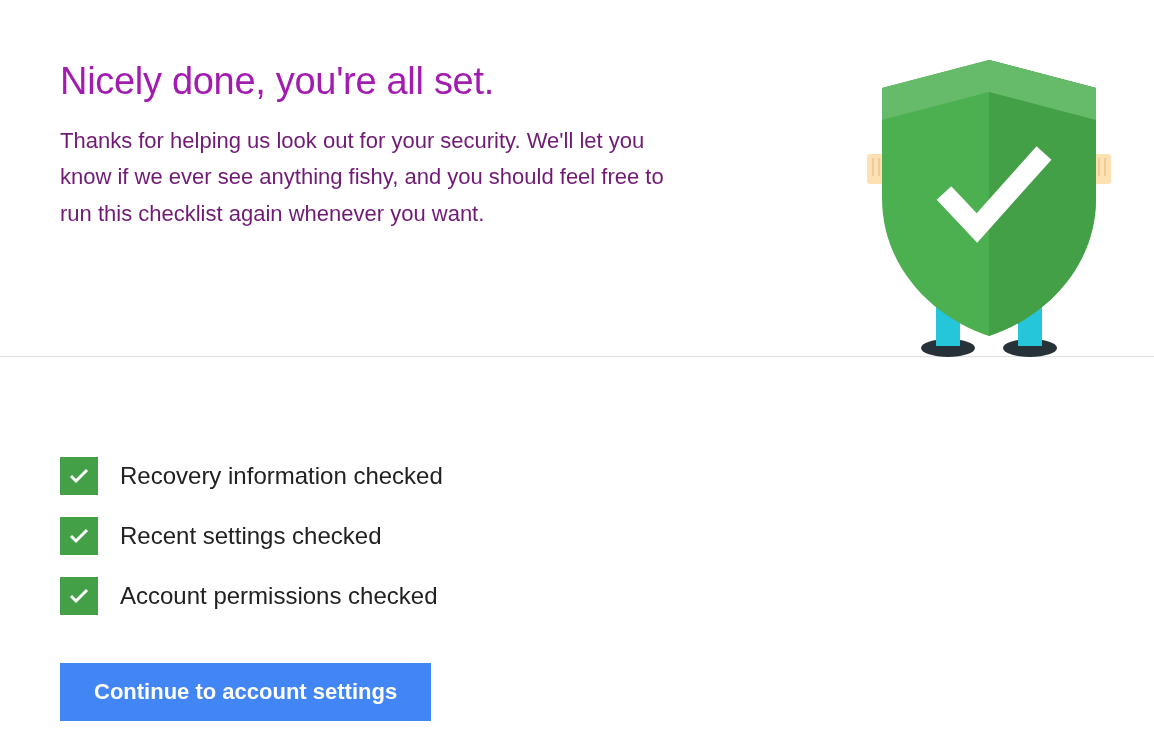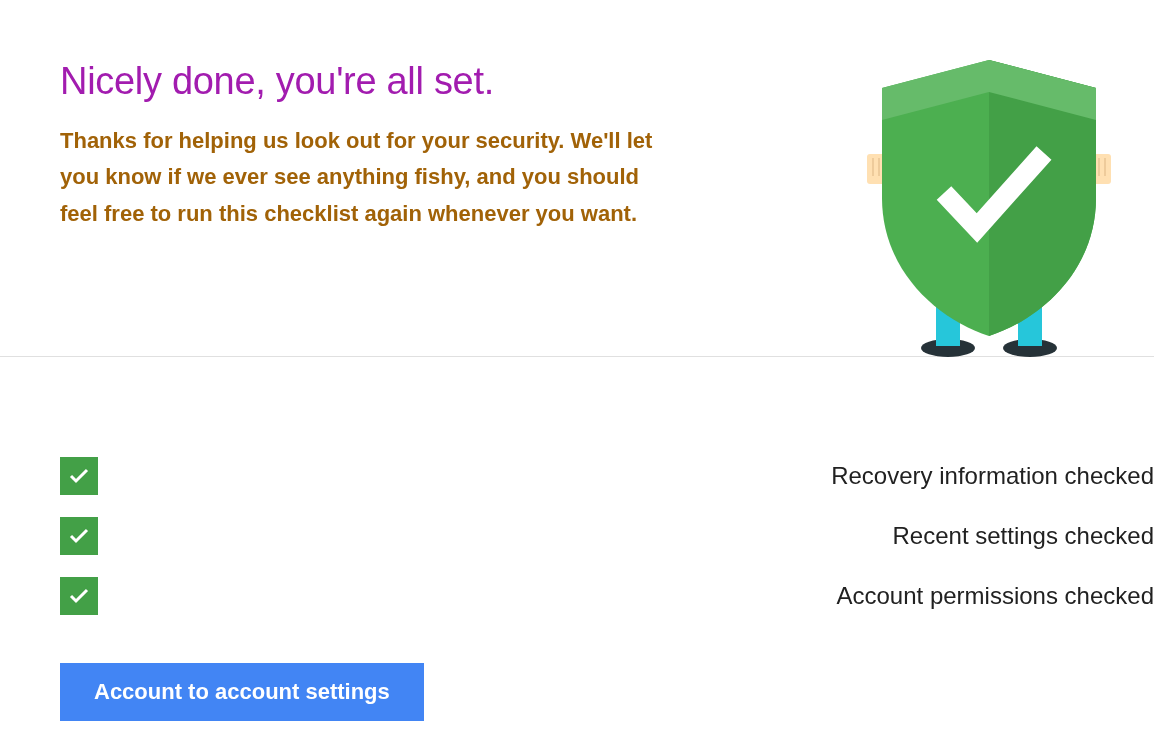--- a/index.html
+++ b/index.html
@@ -21,44 +21,43 @@
     }
     .hero-title {
       font-size: 38px;
       font-weight: 400;
       color: #a21caf;
       letter-spacing: -0.3px;
       margin-bottom: 20px;
     }
     .hero-subtitle {
       font-size: 22px;
-      color: #a16207;
+      color: #701a75;
       line-height: 1.65;
       max-width: 610px;
-      font-weight: 700;
+      font-weight: 400;
     }
     .illustration {
       position: absolute;
       right: 40px;
       top: 58px;
       width: 250px;
       height: 300px;
     }
     .divider {
       border-bottom: 1px solid #e0e0e0;
       width: 100%;
     }
     .checklist-section {
       padding: 100px 0 0 60px;
     }
     .checklist-item {
       display: flex;
       align-items: center;
       margin-bottom: 22px;
-      justify-content: space-between;
     }
     .checkbox-icon {
       width: 38px;
       height: 38px;
       background: #43A047;
       display: flex;
       align-items: center;
       justify-content: center;
       flex-shrink: 0;
     }
@@ -144,15 +143,15 @@
 
   <div class="checklist-item">
     <div class="checkbox-icon">
       <svg width="24" height="24" viewBox="0 0 24 24">
         <path d="M4 12 L9 17 L20 6" stroke="#ffffff" stroke-width="3" fill="none"></path>
       </svg>
     </div>
     <span class="checklist-text">Account permissions checked</span>
   </div>
 
-  <button class="cta-button">Account to account settings</button>
+  <button class="cta-button">Continue to account settings</button>
 
 </div>
 
 </body></html>

